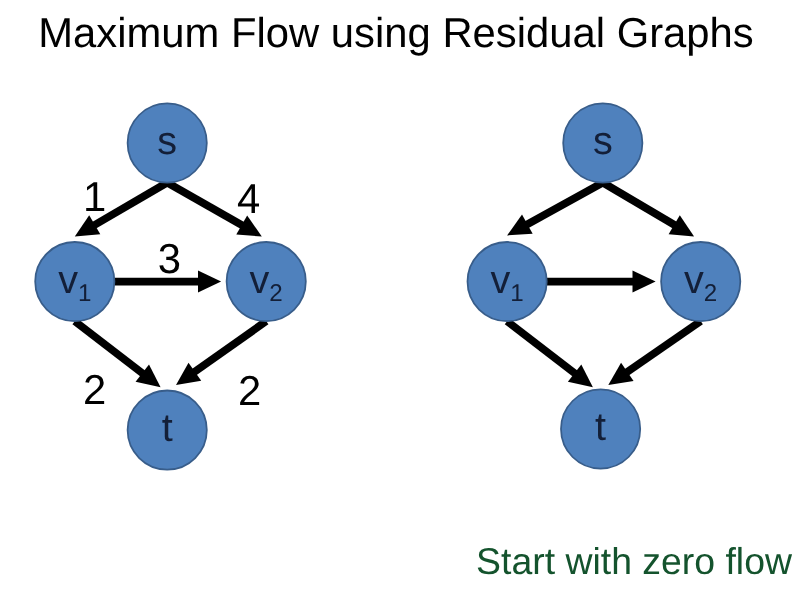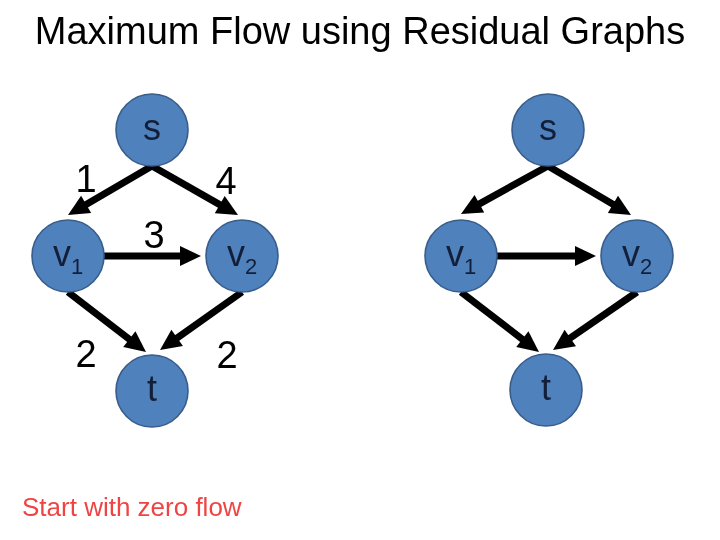--- a/index.html
+++ b/index.html
@@ -14,23 +14,23 @@
     font-size:38px;line-height:1.25;font-weight:400;
     letter-spacing:0px;
     color:#000;
     white-space:nowrap;
   }
   .graph-canvas{
     position:absolute;left:0;top:0;width:720px;height:540px;
   }
   .slide-caption{
     position:absolute;top:492px;left:22px;right:0;
-    text-align:left;
-    font-size:26px;font-weight:400;
-    color:#ef4444;
+    text-align:right;
+    font-size:34px;font-weight:400;
+    color:#14532d;
     white-space:nowrap;
   }
 </style>
 </head>
 <body>
 
 <div class="slide-title">Maximum Flow using Residual Graphs</div>
 
 <svg class="graph-canvas" id="graph-canvas" viewBox="0 0 720 540" xmlns="http://www.w3.org/2000/svg">
     <g>

